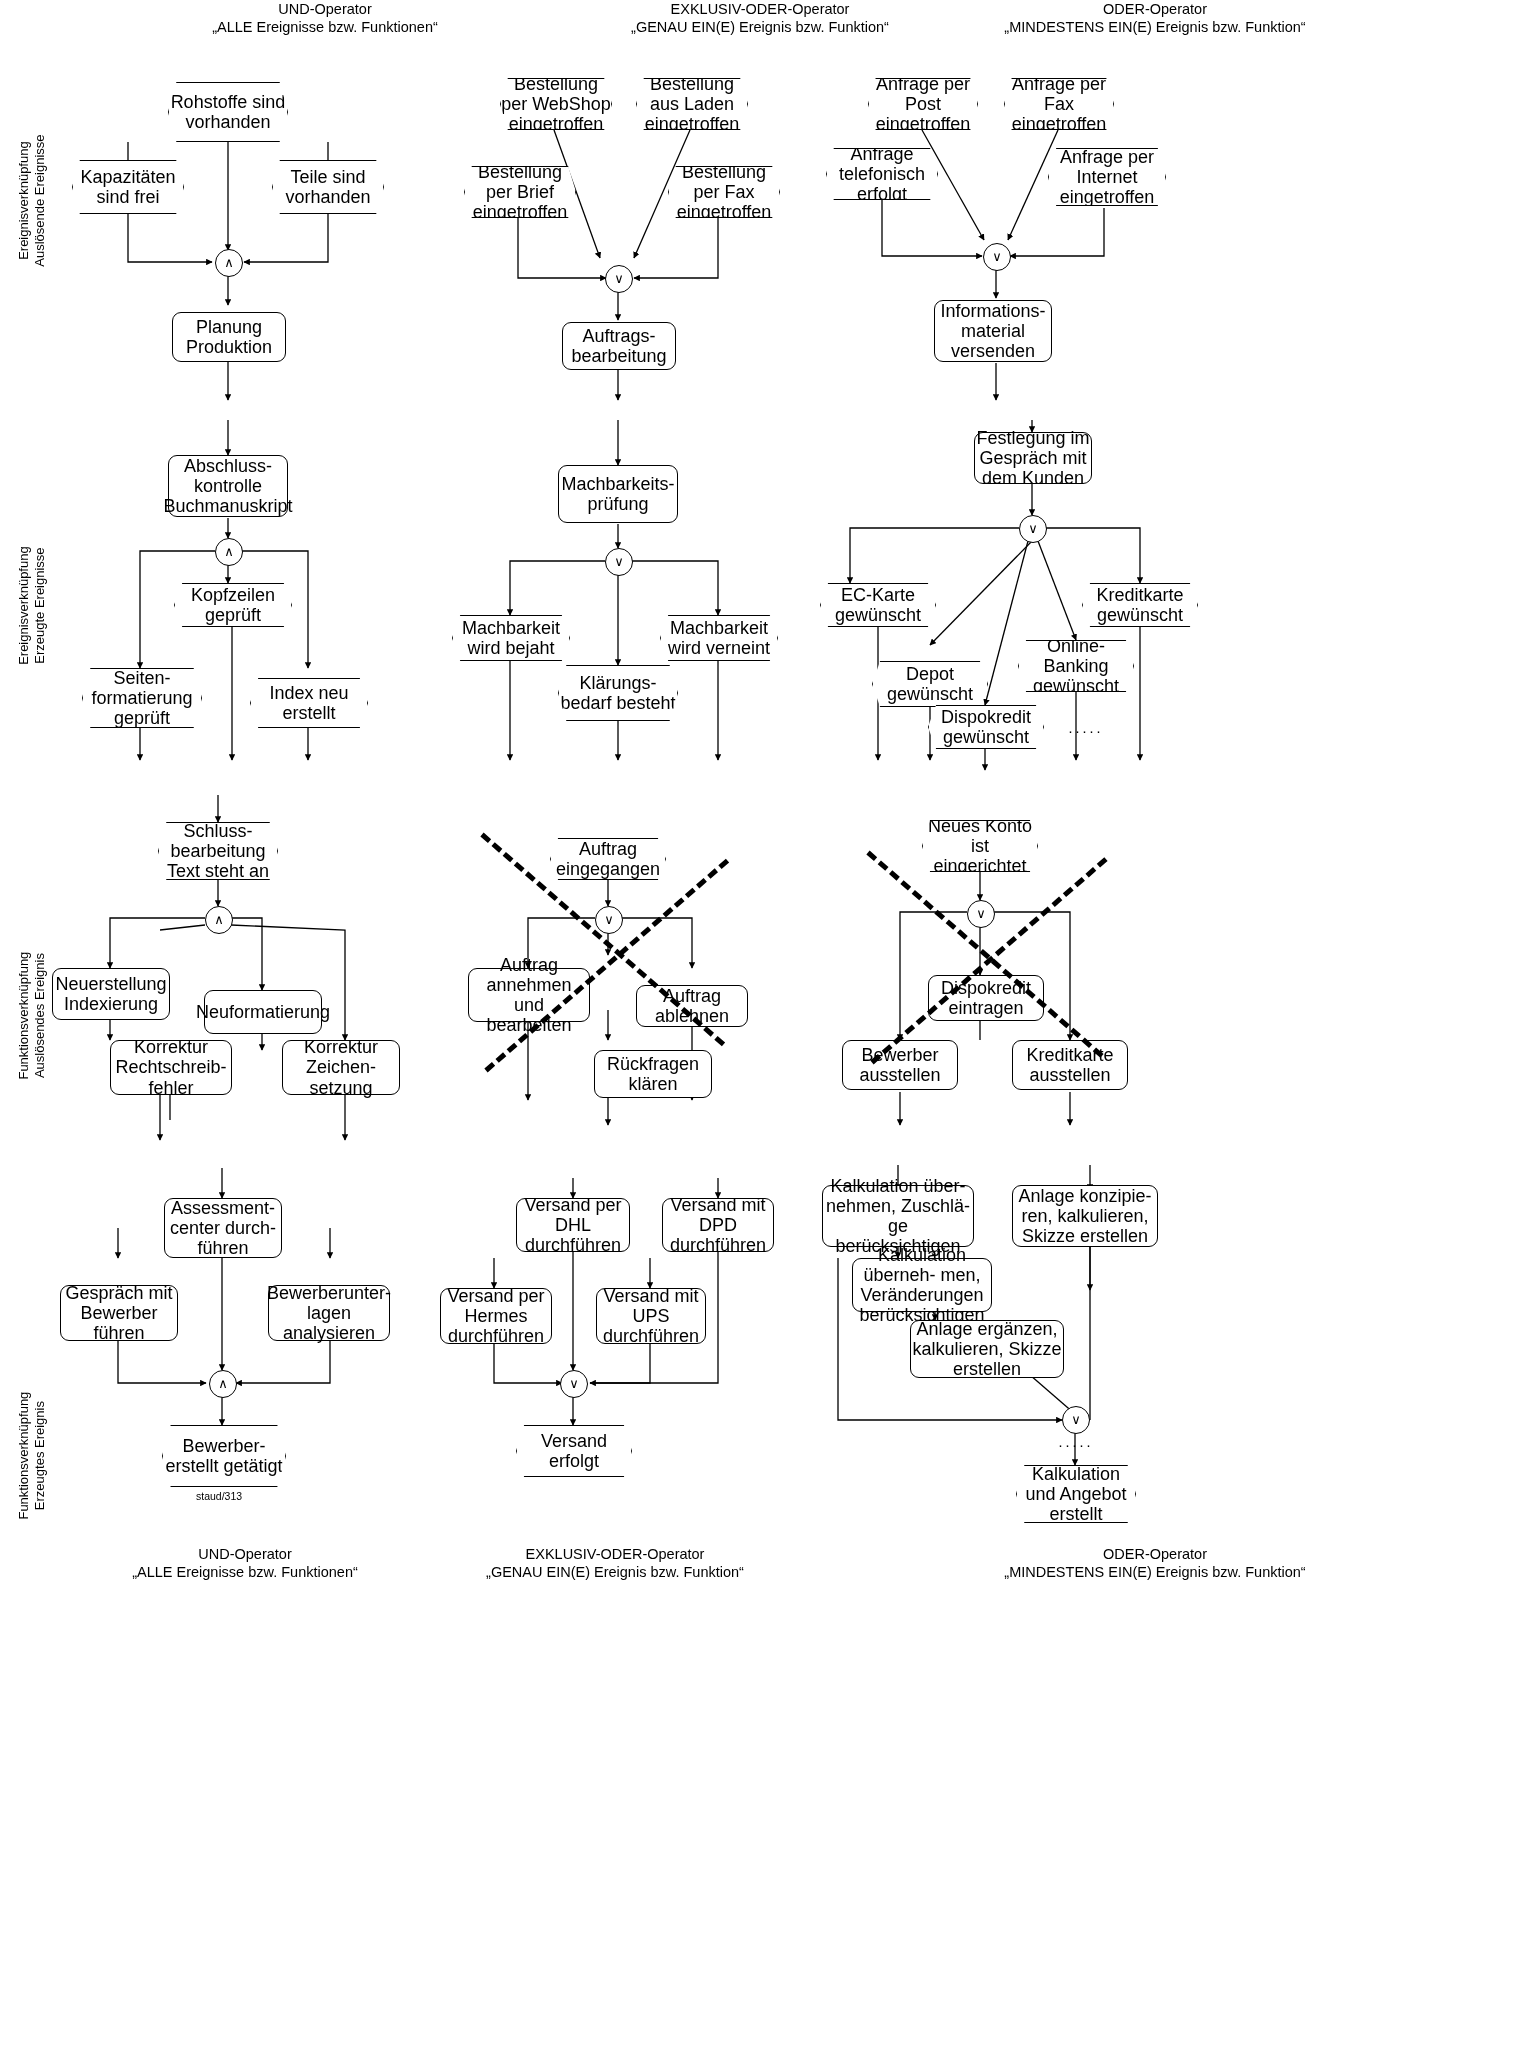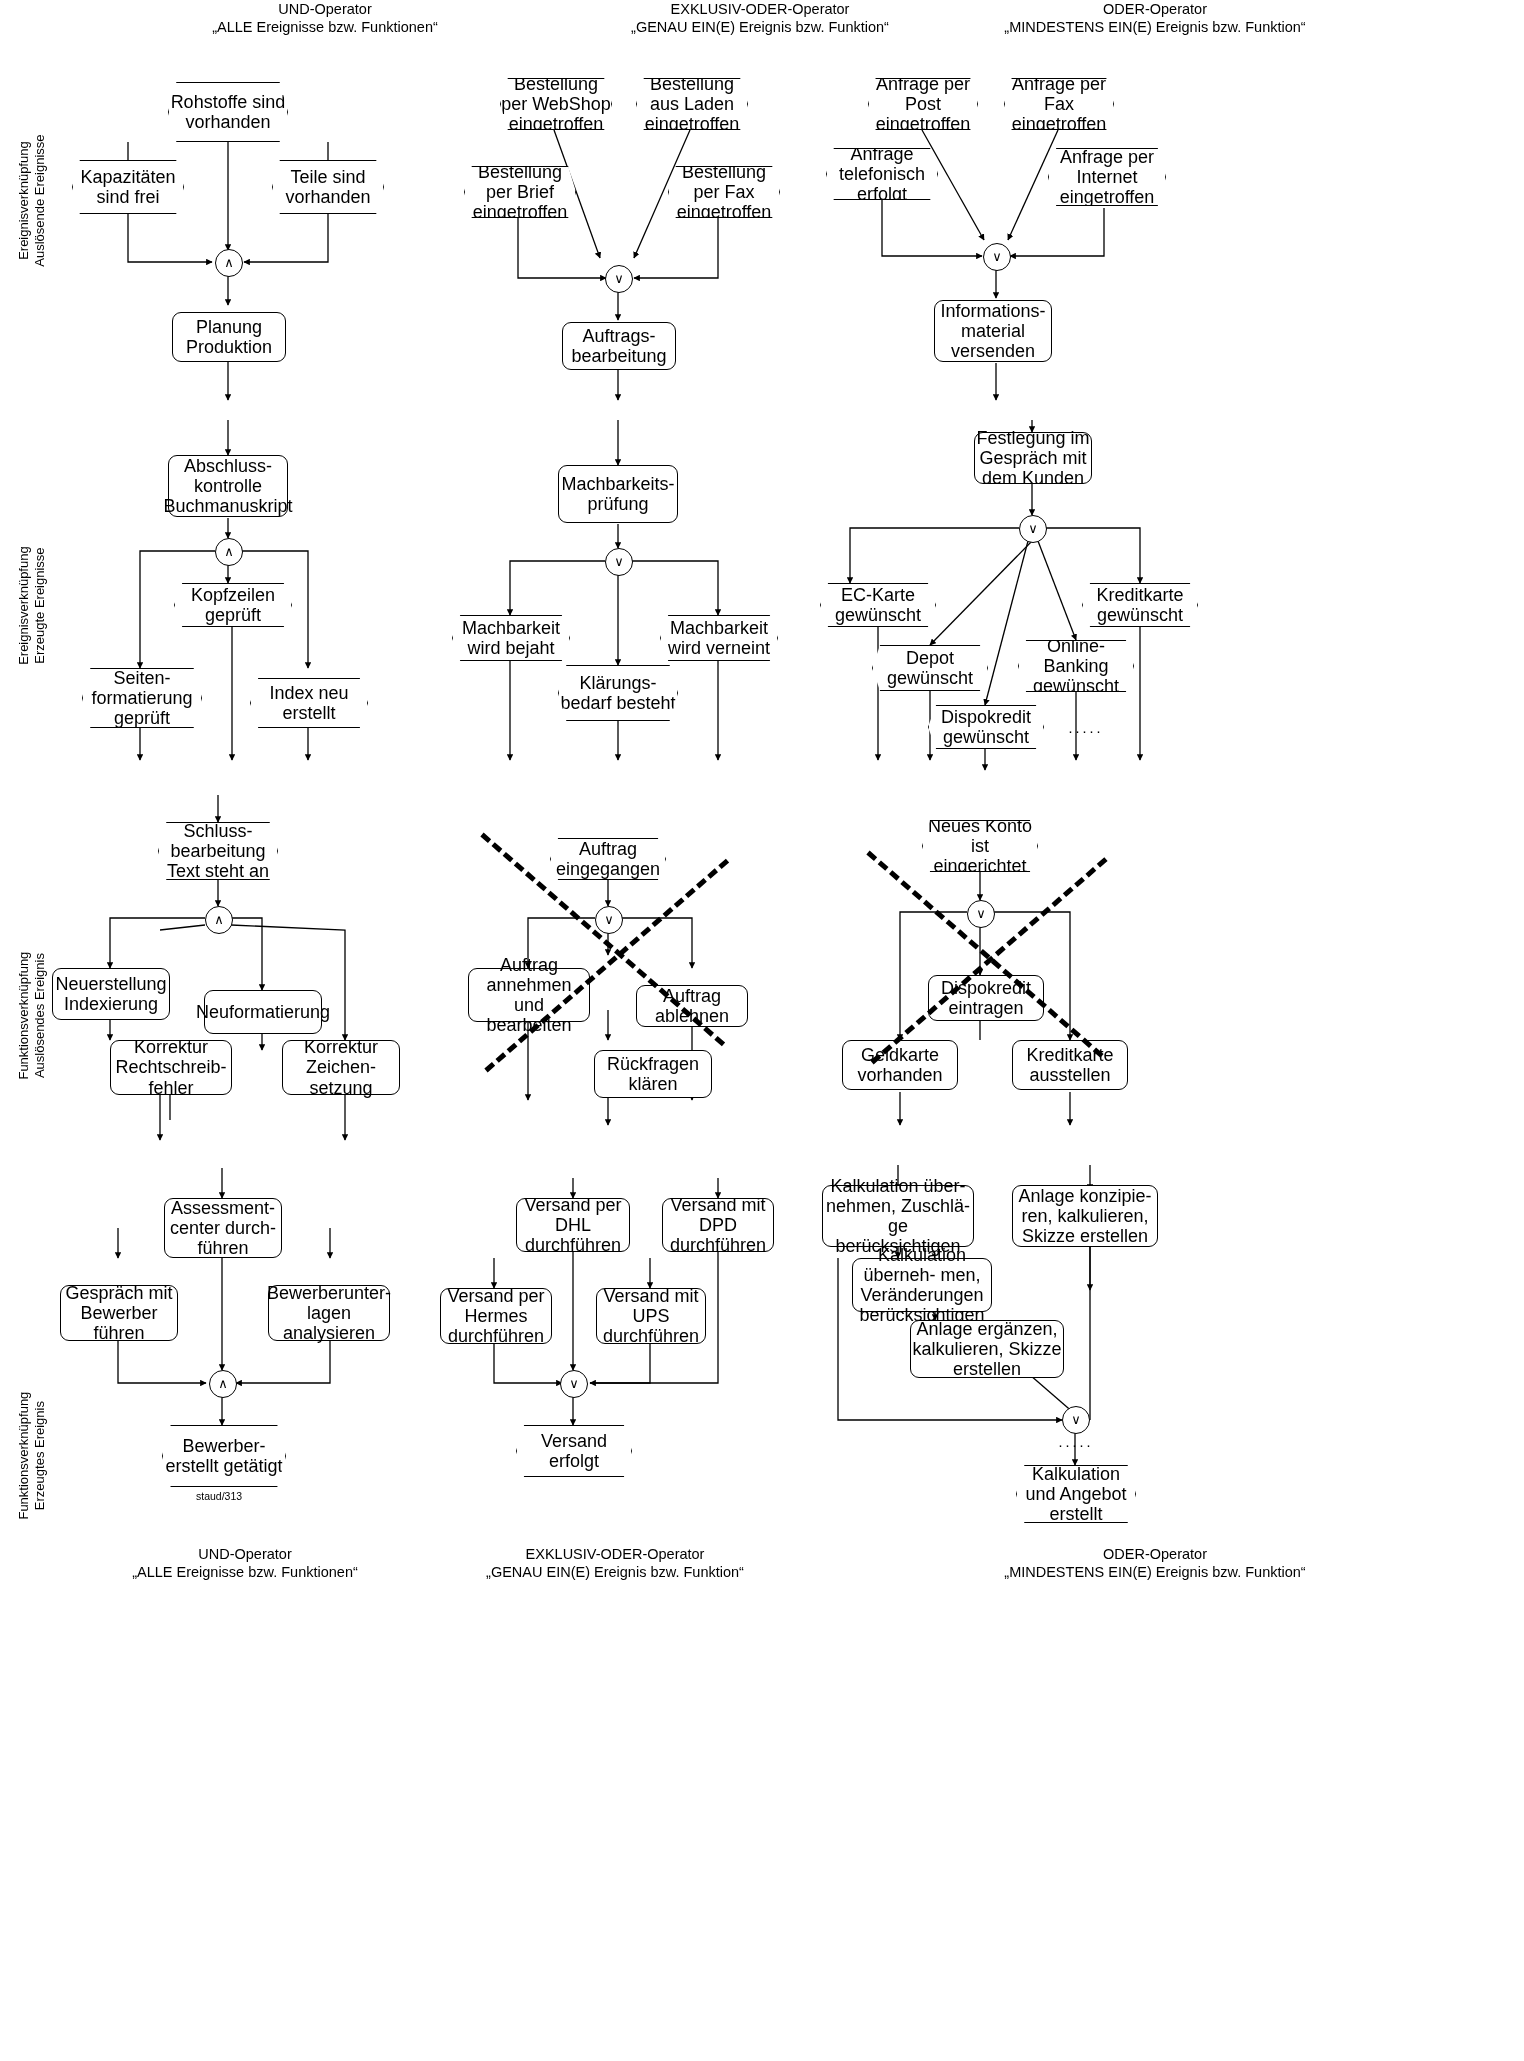--- a/index.html
+++ b/index.html
@@ -281,21 +281,21 @@
   </div>
   <div class="op" style="left:1019px;top:515px;">
       <span>∨</span>
     </div>
   <div class="node ev lbl" style="left:820px;top:583px;width:116px;height:44px;">
     <div class="ev-in">EC-Karte gewünscht</div>
   </div>
   <div class="node ev lbl" style="left:1082px;top:583px;width:116px;height:44px;">
     <div class="ev-in">Kreditkarte gewünscht</div>
   </div>
-  <div class="node ev lbl" style="left:872px;top:645px;width:116px;height:46px;">
+  <div class="node ev lbl" style="left:872px;top:661px;width:116px;height:46px;">
     <div class="ev-in">Depot gewünscht</div>
   </div>
   <div class="node ev lbl" style="left:1018px;top:640px;width:116px;height:52px;">
     <div class="ev-in">Online- Banking gewünscht</div>
   </div>
   <div class="node ev lbl" style="left:928px;top:705px;width:116px;height:44px;">
     <div class="ev-in">Dispokredit gewünscht</div>
   </div>
   <div class="dots" style="left:1068px;top:722px;">·····</div>
 
@@ -339,21 +339,21 @@
   <div class="node ev lbl" style="left:922px;top:820px;width:116px;height:52px;">
     <div class="ev-in">Neues Konto ist eingerichtet</div>
   </div>
   <div class="op" style="left:967px;top:900px;">
       <span>∨</span>
     </div>
   <div class="node fn lbl" style="left:928px;top:975px;width:116px;height:46px;">
     <span>Dispokredit eintragen</span>
   </div>
   <div class="node fn lbl" style="left:842px;top:1040px;width:116px;height:50px;">
-    <span>Geldkarte vorhanden</span>
+    <span>Bewerber ausstellen</span>
   </div>
   <div class="node fn lbl" style="left:1012px;top:1040px;width:116px;height:50px;">
     <span>Kreditkarte ausstellen</span>
   </div>
   <div class="strike" style="left:868px;top:850px;width:310px;transform:rotate(41deg);"></div>
   <div class="strike" style="left:872px;top:1060px;width:310px;transform:rotate(-41deg);"></div>
 
   <div class="node fn lbl" style="left:164px;top:1198px;width:118px;height:60px;">
     <span>Assessment- center durch- führen</span>
   </div>

